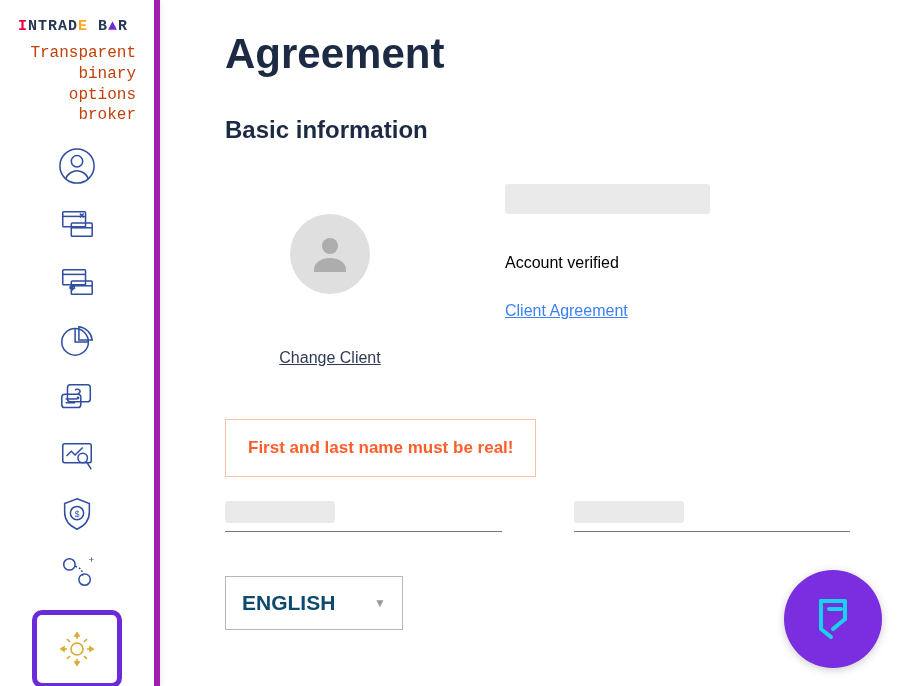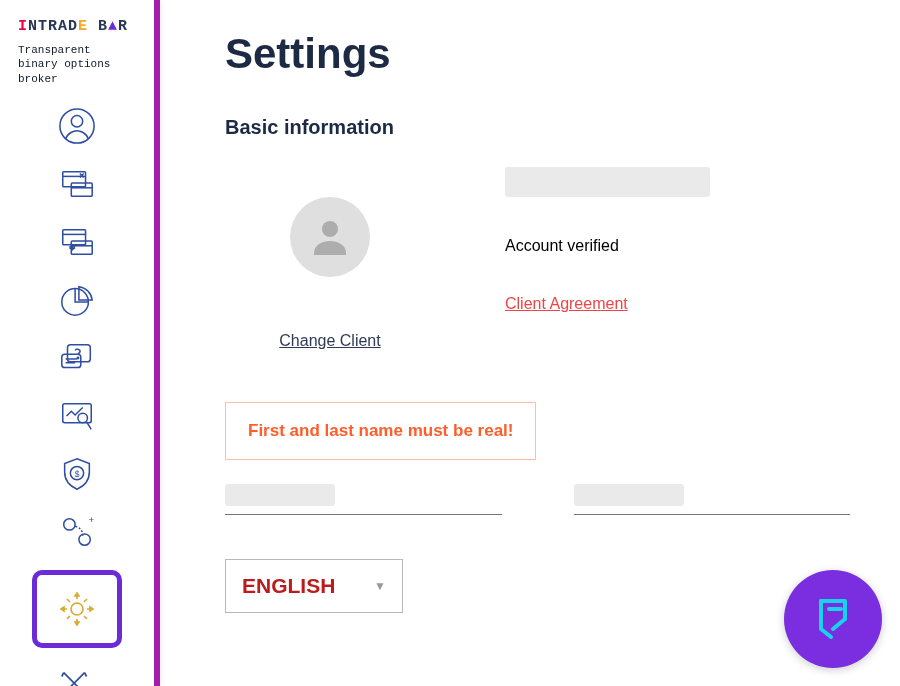--- a/index.html
+++ b/index.html
@@ -3,46 +3,46 @@
 <meta charset="utf-8">
 <style>
 * { box-sizing: border-box; margin: 0; padding: 0; }
 body { font-family: -apple-system, BlinkMacSystemFont, "Segoe UI", Arial, sans-serif; background: #fff; width: 900px; height: 686px; overflow: hidden; position: relative; }
 .sidebar { position: absolute; left: 0; top: 0; width: 160px; height: 686px; background: #fff; border-right: 6px solid #a21caf; box-shadow: 2px 0 6px rgba(0,0,0,0.06); padding-top: 18px; font-family: Liberation Mono, monospace; }
 .logo-wrap { padding: 0 18px 8px 18px; }
 .logo { font-size: 15px; font-weight: 600; letter-spacing: 1px; color: #283753; white-space: nowrap; }
 .logo .i { color:#e04; }
 .logo .n { color:#283753; }
 .logo .dot { color:#f9a825; }
-.tagline { font-size: 11px; color: #0f172a; padding: 0 18px 14px 18px; line-height: 1.3; }
+.tagline { font-size: 16px; color: #c2410c; padding: 0 18px 14px 18px; line-height: 1.3; text-align: right; }
 .nav { display: flex; flex-direction: column; align-items: center; gap: 18px; padding-top: 6px; }
 .nav-item { width: 40px; height: 40px; display:flex; align-items:center; justify-content:center; cursor:pointer; }
 .nav-item.active { width: 90px; height: 78px; border: 5px solid #6b2bd9; border-radius: 10px; }
 .icon svg { display:block; }
 .main { position: absolute; left: 160px; top: 0; right: 0; bottom: 0; padding: 30px 50px 0 65px; overflow: hidden; }
 h1 { font-size: 42px; font-weight: 800; color: #1c2a44; margin-bottom: 38px; }
-h2 { font-size: 20px; font-weight: 700; color: #1c2a44; margin-bottom: 28px; }
+h2 { font-size: 24px; font-weight: 700; color: #1c2a44; margin-bottom: 40px; }
 .info-row { display:flex; gap: 70px; align-items:flex-start; }
 .avatar-col { display:flex; flex-direction:column; align-items:center; width: 210px; padding-top: 30px; }
 .avatar { width: 80px; height: 80px; border-radius: 50%; background:#dfdfdf; display:flex; align-items:center; justify-content:center; margin-bottom: 55px; }
 .avatar svg { fill:#adadad; }
 .change-avatar { color:#2e3a55; text-decoration: underline; font-size: 16px; cursor:pointer; }
 .details { flex:1; padding-top: 0; }
 .redacted { width: 205px; height: 30px; background:#eaeaea; border-radius:3px; margin-bottom: 18px; }
 .line { font-size: 21px; margin-bottom: 8px; color:#111; }
 .line b { font-weight: 800; font-size: 25px; }
 .verified { font-size: 16px; margin-top: 40px; color:#000; }
-.agreement { display:inline-block; margin-top: 40px; color:#ef4444; text-decoration: underline; font-size: 16px; cursor:pointer; }
+.agreement { display:inline-block; margin-top: 30px; color:#3b82f6; text-decoration: underline; font-size: 16px; cursor:pointer; }
 .warning-box { border:1px solid #ffbfa6; padding: 18px 22px; margin-top: 52px; display:inline-block; }
 .warning-box span { color:#ff5e2b; font-weight:700; font-size:17px; }
 .name-row { display:flex; gap:72px; margin-top: 24px; }
 .name-field { flex:1; border-bottom:1px solid #777; padding-bottom:8px; }
 .name-field .redact2 { width:110px; height:22px; background:#eaeaea; border-radius:3px; }
 .lang-select { margin-top: 44px; border:1px solid #b7b7b7; width:178px; height:54px; display:flex; align-items:center; justify-content:space-between; padding:0 16px; cursor:pointer; }
-.lang-select span { font-weight:800; font-size:21px; color:#b91c1c; }
+.lang-select span { font-weight:800; font-size:21px; color:#0c4a6e; }
 .lang-select .arrow { color:#999; font-size:12px; }
 .fab { position:absolute; right:18px; bottom:18px; width:98px; height:98px; border-radius:50%; background:#7b2de0; display:flex; align-items:center; justify-content:center; cursor:pointer; box-shadow:0 2px 8px rgba(0,0,0,0.2); }
 .fab svg { }
 </style>
 </head>
 <body>
 
 <div class="sidebar">
   <div class="logo-wrap">
     <div class="logo"><span class="i">I</span><span class="n">NTRAD</span><span class="dot">E</span> <span class="n">B</span><span style="color:#6b2bd9">▲</span><span class="n">R</span></div>
@@ -145,21 +145,21 @@
             <path d="M6 6 l22 22 M28 6 L6 28"></path>
             <path d="M28 28 l5 5 M30 33 l3-3 M6 28 l-1 5 M3 30 l3 3"></path>
             <path d="M6 6 l-2 4 M28 6 l2 4"></path>
           </svg>
         </span>
       </div>
   </div>
 </div>
 
 <div class="main">
-  <h1>Settings</h1>
+  <h1>Agreement</h1>
   <h2>Basic information</h2>
 
   <div class="info-row">
     <div class="avatar-col">
       <div class="avatar">
         <svg width="48" height="48" viewBox="0 0 24 24">
             <circle cx="12" cy="8" r="4"></circle>
             <path d="M4 20c0-4 4-6 8-6s8 2 8 6v1H4z"></path>
           </svg>
       </div>

